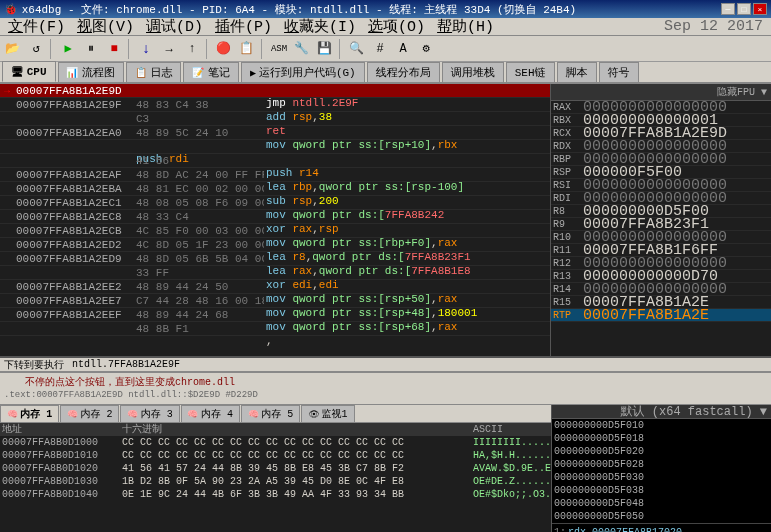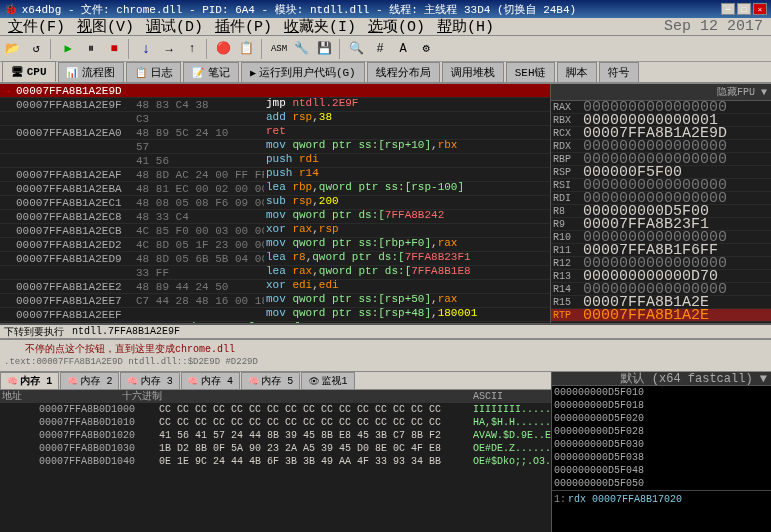--- a/index.html
+++ b/index.html
@@ -208,21 +208,20 @@
       background: #1e1e1e;
       color: #d4d0c8;
       font-size: 10px;
       flex: 1;
       overflow: hidden;
     }
     .mem-row {
       display: flex;
       height: 13px;
       line-height: 13px;
-      padding-left: 37px;
     }
     .mem-addr { width: 120px; color: #aaa; padding: 0 2px; }
     .mem-bytes { flex: 1; color: #d4d0c8; padding: 0 2px; }
     .mem-ascii { width: 80px; color: #90ee90; padding: 0 2px; }
     .stack-row {
       display: flex;
       height: 13px;
       line-height: 13px;
     }
     .stack-addr { width: 110px; color: #aaa; padding: 0 2px; }
@@ -247,21 +246,21 @@
       overflow: hidden;
       display: flex;
       flex-direction: column;
     }
     #upper-area {
       display: flex;
       flex: 1;
       overflow: hidden;
     }
     #lower-section {
-      height: 209px;
+      height: 176px;
       display: flex;
       flex-direction: column;
       border-top: 2px solid #555;
     }
     #lower-main {
       display: flex;
       flex: 1;
       overflow: hidden;
     }
     #mem-section {
@@ -403,21 +402,20 @@
         </div>
         <div class="disasm-row">
           <div class="rip-arrow"></div>
           <div class="disasm-addr">00007FFA8B1A2EA0</div>
           <div class="disasm-bytes">48 89 5C 24 10</div>
           <div class="disasm-instr"><span class="mnem">mov</span> <span class="mem">qword ptr ss:[rsp+10]</span>,<span class="reg">rbx</span></div>
         </div>
         <div class="disasm-row">
           <div class="rip-arrow"></div>
           <div class="disasm-addr"></div>
-          <div class="disasm-bytes">57</div>
           <div class="disasm-instr"><span class="mnem">push</span> <span class="reg">rdi</span></div>
         </div>
         <div class="disasm-row">
           <div class="rip-arrow"></div>
           <div class="disasm-addr"></div>
           <div class="disasm-bytes">41 56</div>
           <div class="disasm-instr"><span class="mnem">push</span> <span class="reg">r14</span></div>
         </div>
         <div class="disasm-row">
           <div class="rip-arrow"></div>
@@ -475,20 +473,21 @@
         </div>
         <div class="disasm-row">
           <div class="rip-arrow"></div>
           <div class="disasm-addr">00007FFA8B1A2EE7</div>
           <div class="disasm-bytes">C7 44 28 48 16 00 18</div>
           <div class="disasm-instr"><span class="mnem">mov</span> <span class="mem">qword ptr ss:[rsp+48]</span>,<span class="imm">180001</span></div>
         </div>
         <div class="disasm-row">
           <div class="rip-arrow"></div>
           <div class="disasm-addr">00007FFA8B1A2EEF</div>
+          <div class="disasm-bytes">48 89 44 24 68</div>
           <div class="disasm-instr"><span class="mnem">mov</span> <span class="mem">qword ptr ss:[rsp+68]</span>,<span class="reg">rax</span></div>
         </div>
         <div class="disasm-row">
           <div class="rip-arrow"></div>
           <div class="disasm-addr"></div>
           <div class="disasm-bytes">48 8B F1</div>
           <div class="disasm-instr"> ,</div>
         </div>
 
       </div>
@@ -555,21 +554,21 @@
           <span class="reg-val">000000000000D70</span>
         </div>
       <div class="reg-row">
           <span class="reg-name">R14</span>
           <span class="reg-val zero">0000000000000000</span>
         </div>
       <div class="reg-row">
           <span class="reg-name">R15</span>
           <span class="reg-val">00007FFA8B1A2E</span>
         </div>
-      <div class="reg-row" style="background:#7f1d1d;">
+      <div class="reg-row" style="background:#0c4a6e;">
           <span class="reg-name" style="color:#ff8c00;">RTP</span>
           <span class="reg-val" style="color:#ff8c00;">00007FFA8B1A2E</span>
         </div>
     </div>
   </div>
 
   <div id="lower-section">
 
     <div style="background:#d4d0c8; border-bottom:1px solid #888; display:flex; flex-direction:column;">
       <div id="status-bar">

